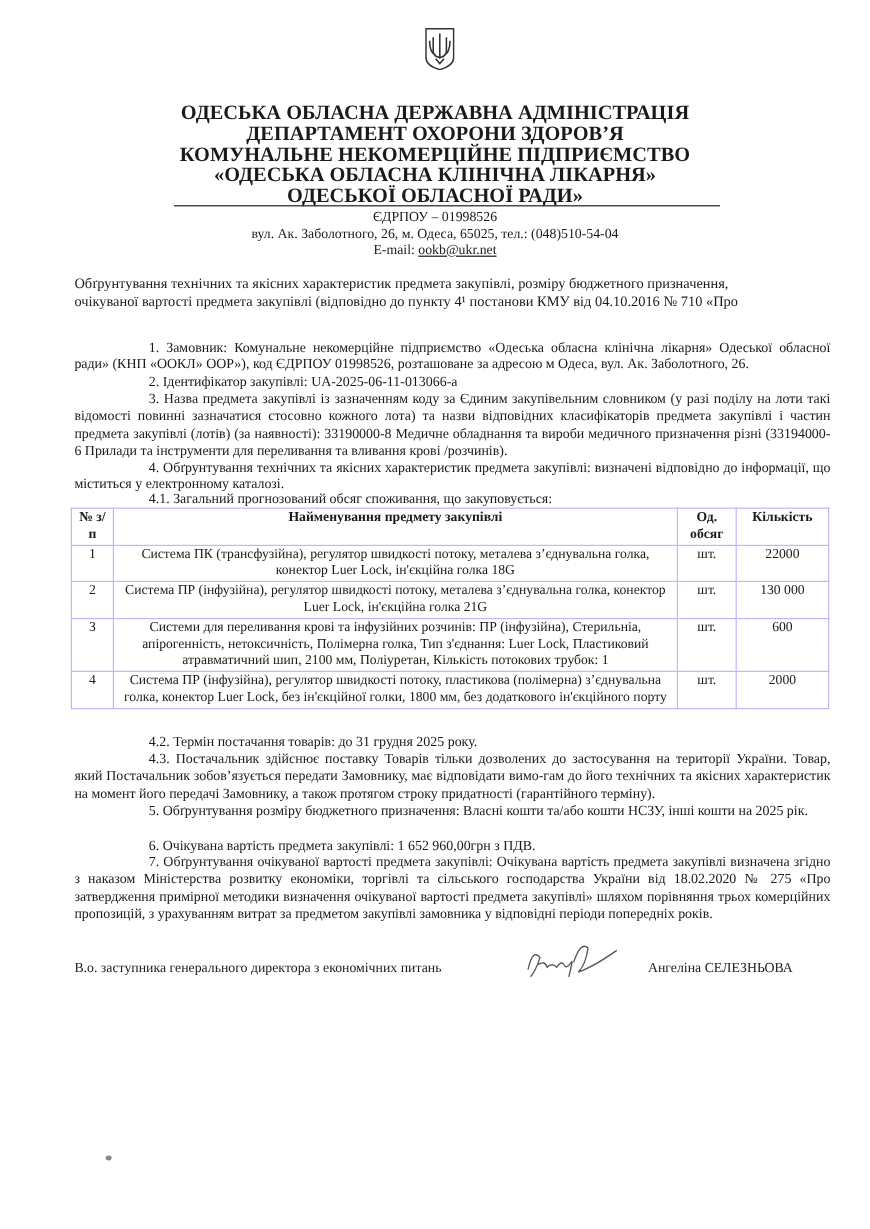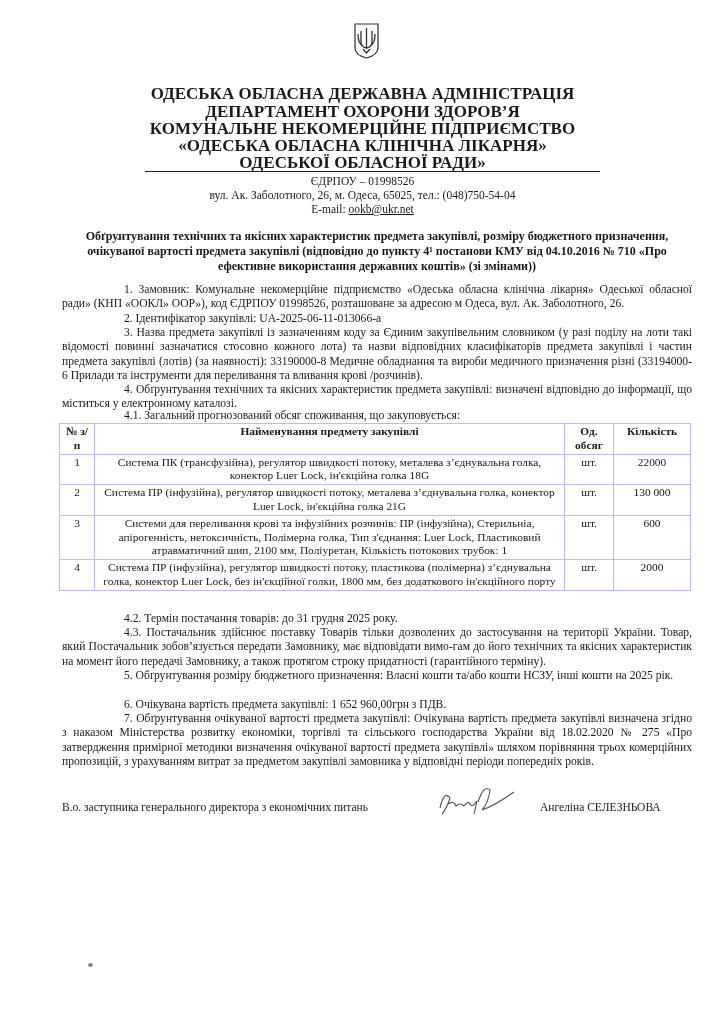--- a/index.html
+++ b/index.html
@@ -4,21 +4,21 @@
 <style>
   html, body { margin:0; padding:0; background:#ffffff; }
   body { width:725px; height:1024px; position:relative; overflow:hidden;
          font-family:"Liberation Serif","DejaVu Serif",serif; color:#1a1a1a; }
   .abs { position:absolute; }
   .emblem { left:353px; top:22px; width:27px; height:38px; }
   .hdr { left:0; width:725px; text-align:center; font-weight:bold; font-size:17px; line-height:19px; }
   .rule { left:145px; width:455px; top:171px; height:0; border-top:1.6px solid #222; }
   .contact { left:0; width:725px; text-align:center; font-size:11.5px; line-height:14px; }
   .contact a { color:#1a1a1a; text-decoration:underline; }
-  .title { left:62px; width:630px; text-align:center; font-weight:bold; font-size:12px; line-height:15px; }
+  .title { left:62px; width:630px; font-weight:normal; font-size:12px; line-height:15px; }
   .para { left:62px; width:630px; font-size:11.6px; line-height:14.3px; text-align:justify; }
   .ind { text-indent:62px; }
   table.items { position:absolute; left:59px; top:423px; width:632px; border-collapse:collapse; font-size:11.4px; line-height:13.8px; }
   table.items th, table.items td { border:1px solid #c4b5fd; padding:1px 4px; vertical-align:top; text-align:center; }
   table.items th { font-weight:bold; }
   .c1 { width:26px; } .c3 { width:40px; } .c4 { width:68px; }
   .sig-role { left:62px; top:801px; font-size:11.5px; }
   .sig-name { left:540px; top:801px; font-size:11.5px; }
   .signature { left:434px; top:780px; width:90px; height:42px; }
   .dot { left:88px; top:963px; width:5px; height:4px; border-radius:50%; background:#888; }
@@ -35,29 +35,28 @@
 </div>
 
 <div class="abs hdr" style="top:84px">ОДЕСЬКА ОБЛАСНА ДЕРЖАВНА АДМІНІСТРАЦІЯ</div>
 <div class="abs hdr" style="top:102px">ДЕПАРТАМЕНТ ОХОРОНИ ЗДОРОВ’Я</div>
 <div class="abs hdr" style="top:119px">КОМУНАЛЬНЕ НЕКОМЕРЦІЙНЕ ПІДПРИЄМСТВО</div>
 <div class="abs hdr" style="top:136px">«ОДЕСЬКА ОБЛАСНА КЛІНІЧНА ЛІКАРНЯ»</div>
 <div class="abs hdr" style="top:153px">ОДЕСЬКОЇ ОБЛАСНОЇ РАДИ»</div>
 <div class="abs rule"></div>
 
 <div class="abs contact" style="top:174px">ЄДРПОУ – 01998526</div>
-<div class="abs contact" style="top:188px">вул. Ак. Заболотного, 26,  м. Одеса, 65025,  тел.: (048)750-54-04</div>
+<div class="abs contact" style="top:188px">вул. Ак. Заболотного, 26,  м. Одеса, 65025,  тел.: (048)510-54-04</div>
 <div class="abs contact" style="top:202px">
   <span>E-mail: </span><a>ookb@ukr.net</a>
 </div>
 
 <div class="abs title" style="top:229px">
   <div>Обґрунтування технічних та якісних характеристик предмета закупівлі, розміру бюджетного призначення,</div>
   <div>очікуваної вартості предмета закупівлі (відповідно до пункту 4¹ постанови КМУ від 04.10.2016 № 710 «Про</div>
-  <div>ефективне використання державних коштів» (зі змінами))</div>
 </div>
 <div class="abs speck"></div>
 
 <div class="abs para ind" style="top:283px">1. Замовник: Комунальне некомерційне підприємство «Одеська обласна клінічна лікарня» Одеської обласної ради» (КНП «ООКЛ» ООР»), код ЄДРПОУ 01998526, розташоване за адресою м Одеса, вул. Ак. Заболотного, 26.</div>
 <div class="abs para ind" style="top:312px">2. Ідентифікатор закупівлі: UA-2025-06-11-013066-a</div>
 <div class="abs para ind" style="top:326px">3. Назва предмета закупівлі із зазначенням коду за Єдиним закупівельним словником (у разі поділу на лоти такі відомості повинні зазначатися стосовно кожного лота) та назви відповідних класифікаторів предмета закупівлі і частин предмета закупівлі (лотів) (за наявності): 33190000-8 Медичне обладнання та вироби медичного призначення різні (33194000-6 Прилади та інструменти для переливання та вливання крові /розчинів).</div>
 <div class="abs para ind" style="top:383px">4. Обґрунтування технічних та якісних характеристик предмета закупівлі: визначені відповідно до інформації, що міститься у електронному каталозі.</div>
 <div class="abs para ind" style="top:409px">4.1. Загальний прогнозований обсяг споживання, що закуповується:</div>
 
 <table class="items">

